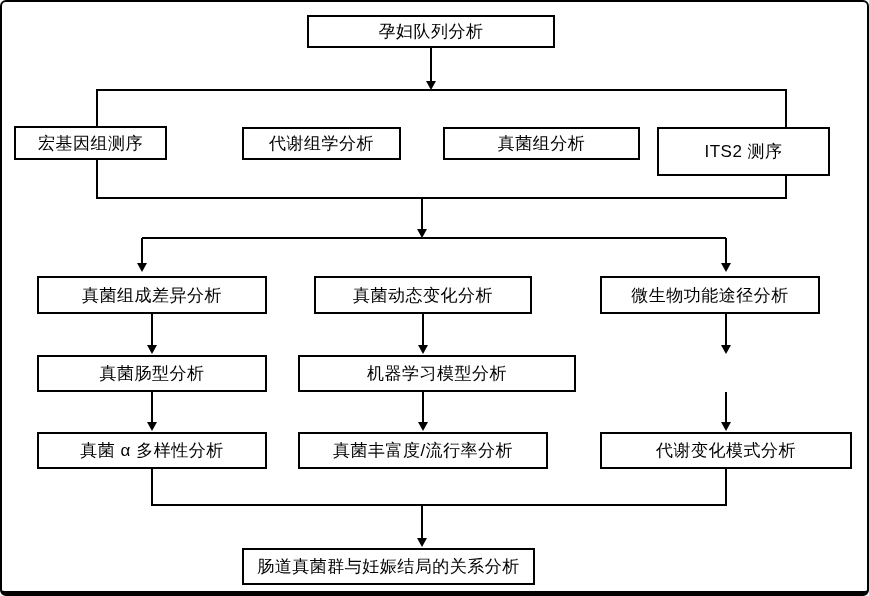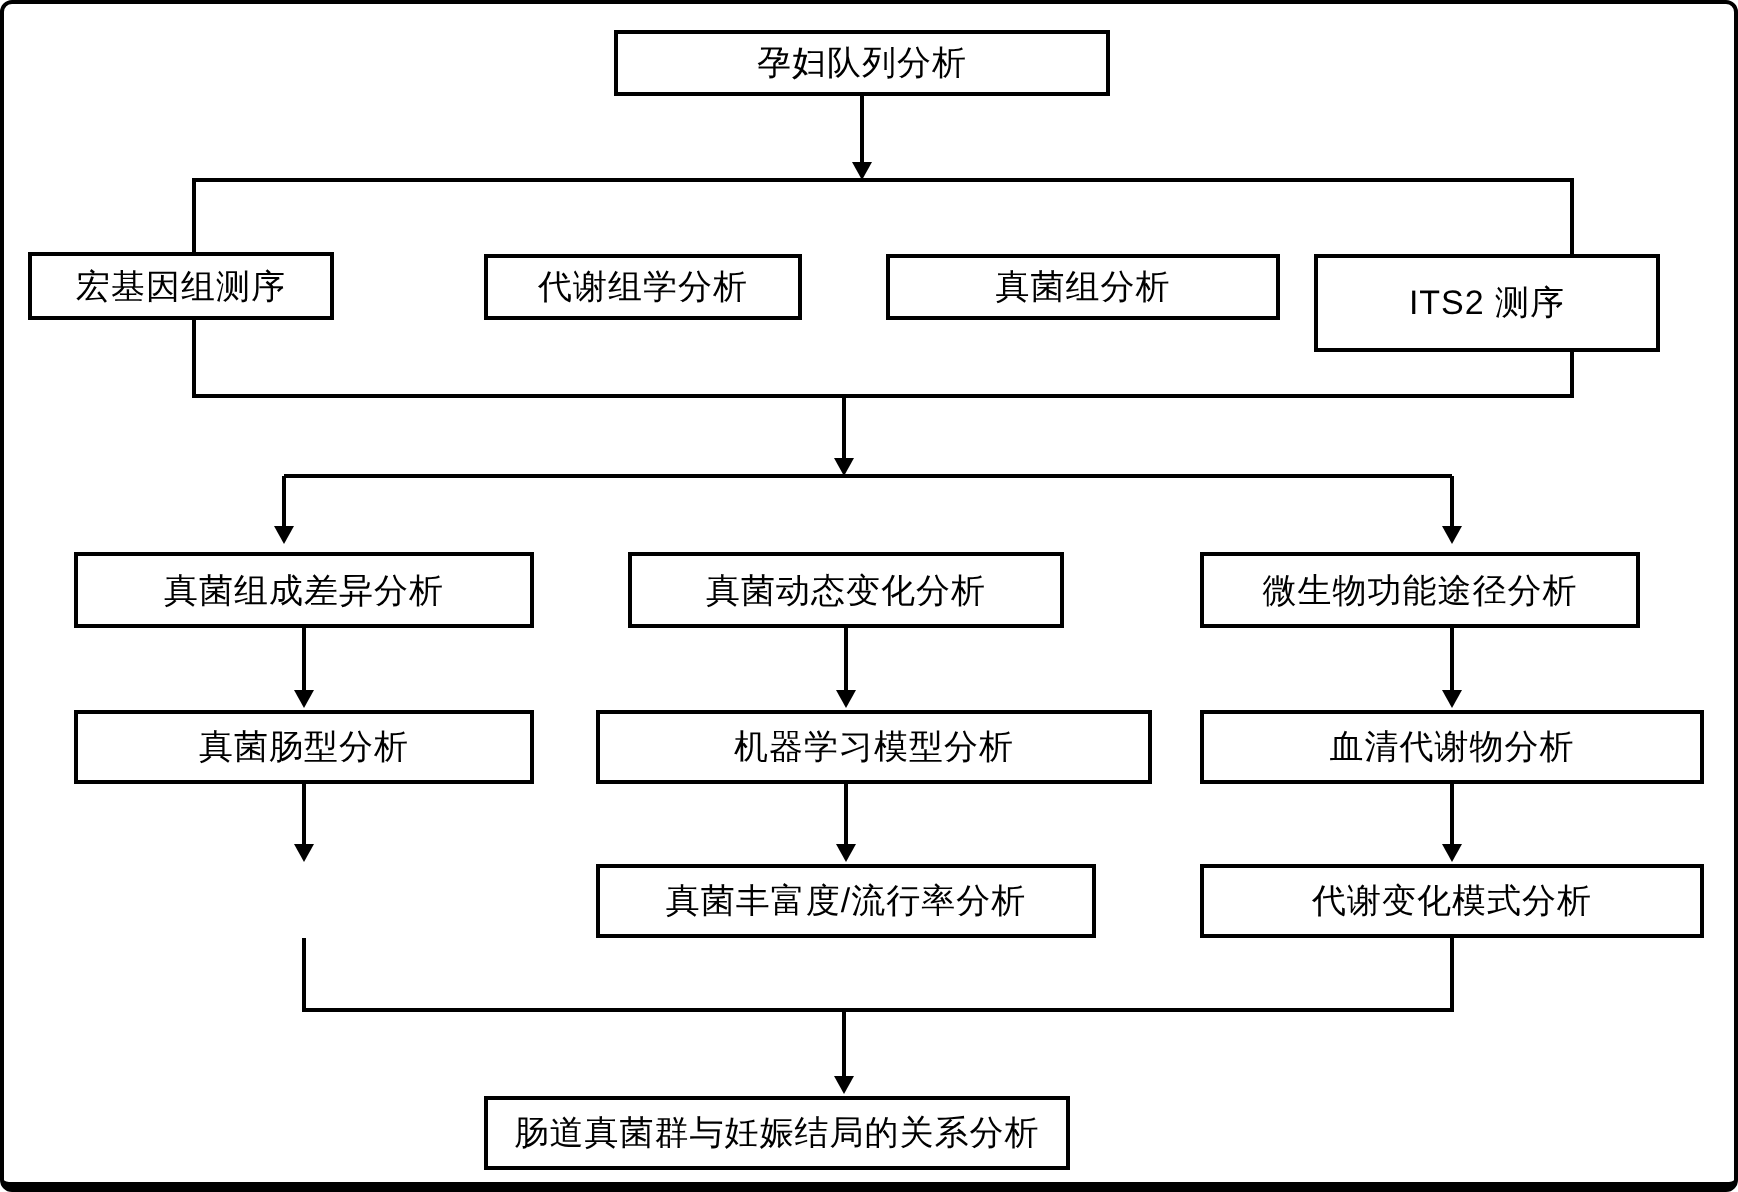--- a/index.html
+++ b/index.html
@@ -91,24 +91,24 @@
 
   <div class="node" style="left:305px; top:13px; width:248px; height:33px;">孕妇队列分析</div>
 
   <div class="node" style="left:12px; top:124px; width:153px; height:34px;">宏基因组测序</div>
   <div class="node" style="left:441px; top:125px; width:197px; height:33px;">真菌组分析</div>
   <div class="node" style="left:240px; top:125px; width:159px; height:33px;">代谢组学分析</div>
   <div class="node" style="left:655px; top:125px; width:173px; height:49px;">ITS2 测序</div>
 
   <div class="node" style="left:35px; top:274px; width:230px; height:38px;">真菌组成差异分析</div>
   <div class="node" style="left:35px; top:353px; width:230px; height:37px;">真菌肠型分析</div>
+  <div class="node" style="left:35px; top:430px; width:230px; height:37px;">真菌 α 多样性分析</div>
 
   <div class="node" style="left:296px; top:274px; width:218px; height:38px;margin-left:16px;">真菌动态变化分析</div>
   <div class="node" style="left:296px; top:353px; width:278px; height:37px;">机器学习模型分析</div>
   <div class="node" style="left:296px; top:430px; width:250px; height:37px;">真菌丰富度/流行率分析</div>
 
   <div class="node" style="left:598px; top:274px; width:220px; height:38px;">微生物功能途径分析</div>
-  <div class="node" style="left:598px; top:353px; width:252px; height:37px;">血清代谢物分析</div>
   <div class="node" style="left:598px; top:430px; width:252px; height:37px;">代谢变化模式分析</div>
 
   <div class="node" style="left:240px; top:546px; width:293px; height:37px;">肠道真菌群与妊娠结局的关系分析</div>
 
 </div>
 
 </body></html>

